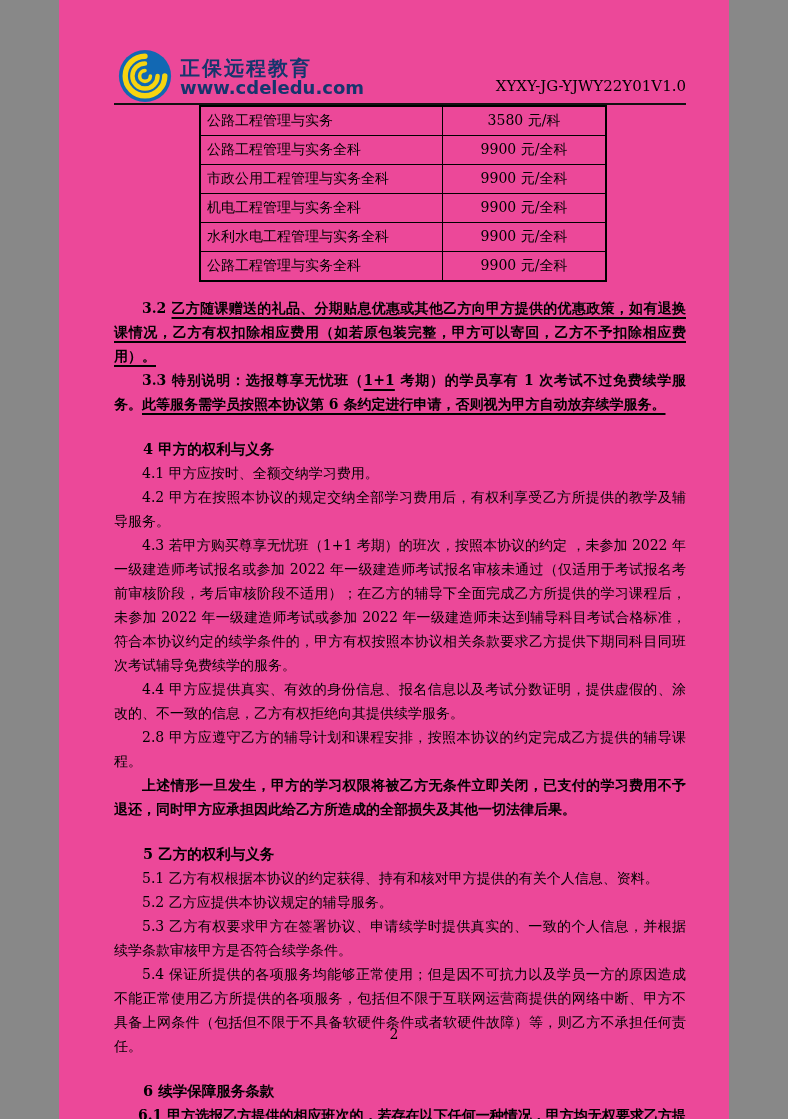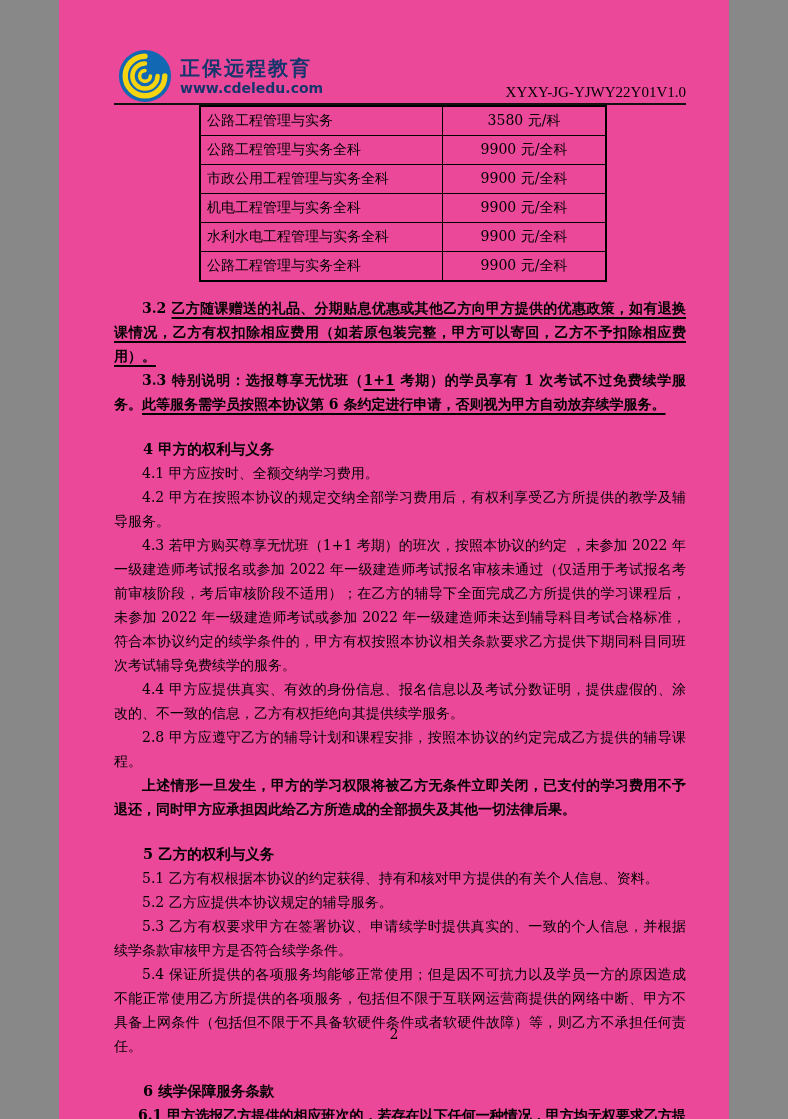--- a/index.html
+++ b/index.html
@@ -26,24 +26,24 @@
   .logo { display:flex; align-items:center; gap:8px; margin-left:4px; }
   .logo-icon { width:54px; height:54px; display:block; }
   .logo-text { display:flex; flex-direction:column; justify-content:center; }
   .brand-name {
     font-family:"DejaVu Sans","Liberation Sans",sans-serif;
     font-weight:bold; font-size:20px; line-height:24px;
     color:#16356d; letter-spacing:2px;
   }
   .brand-site {
     font-family:"DejaVu Sans","Liberation Sans",sans-serif;
-    font-weight:bold; font-size:14px; line-height:16px;
+    font-weight:bold; font-size:18px; line-height:16px;
     color:#16356d;
   }
-  .doc-code { font-size:15px; line-height:18px; padding-bottom:2px;font-family:Liberation Serif, serif; }
+  .doc-code { font-size:15px; line-height:18px; padding-bottom:8px; }
 
   
   .price-table {
     margin:0 0 0 140px;
     border-collapse:collapse;
     table-layout:fixed;
     width:397px;
     padding-left:48px;
   }
   .price-table td {

